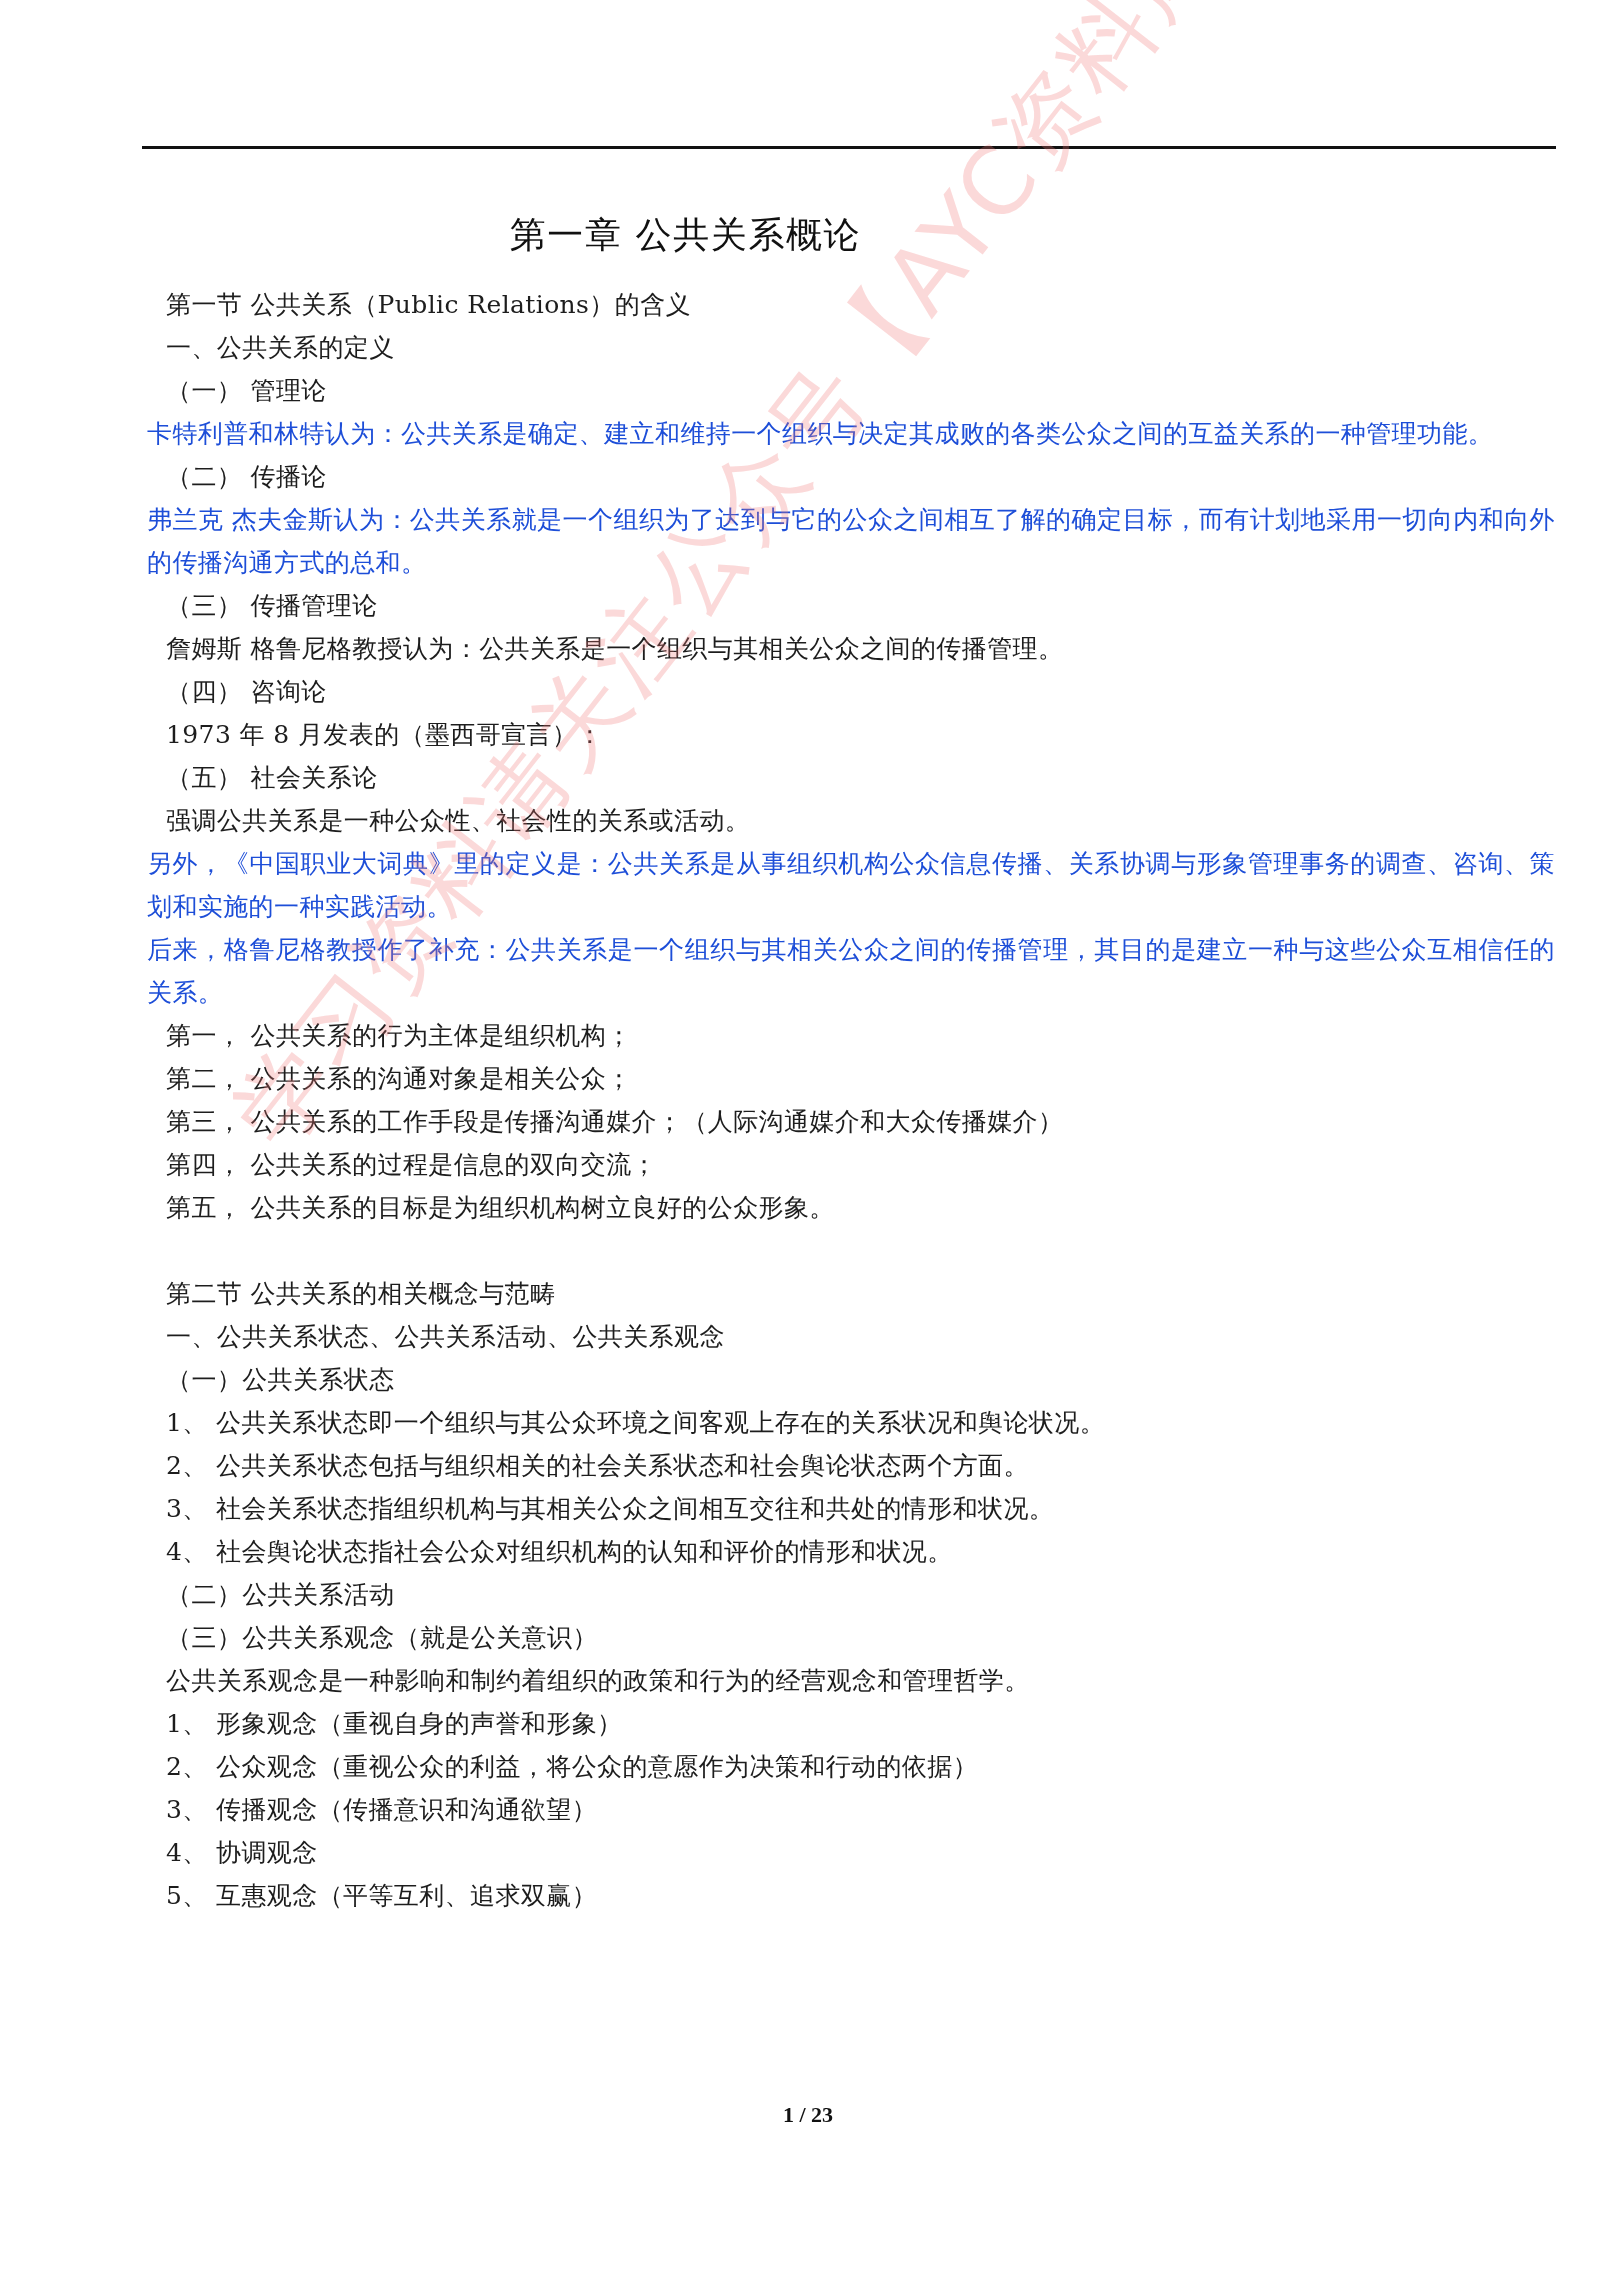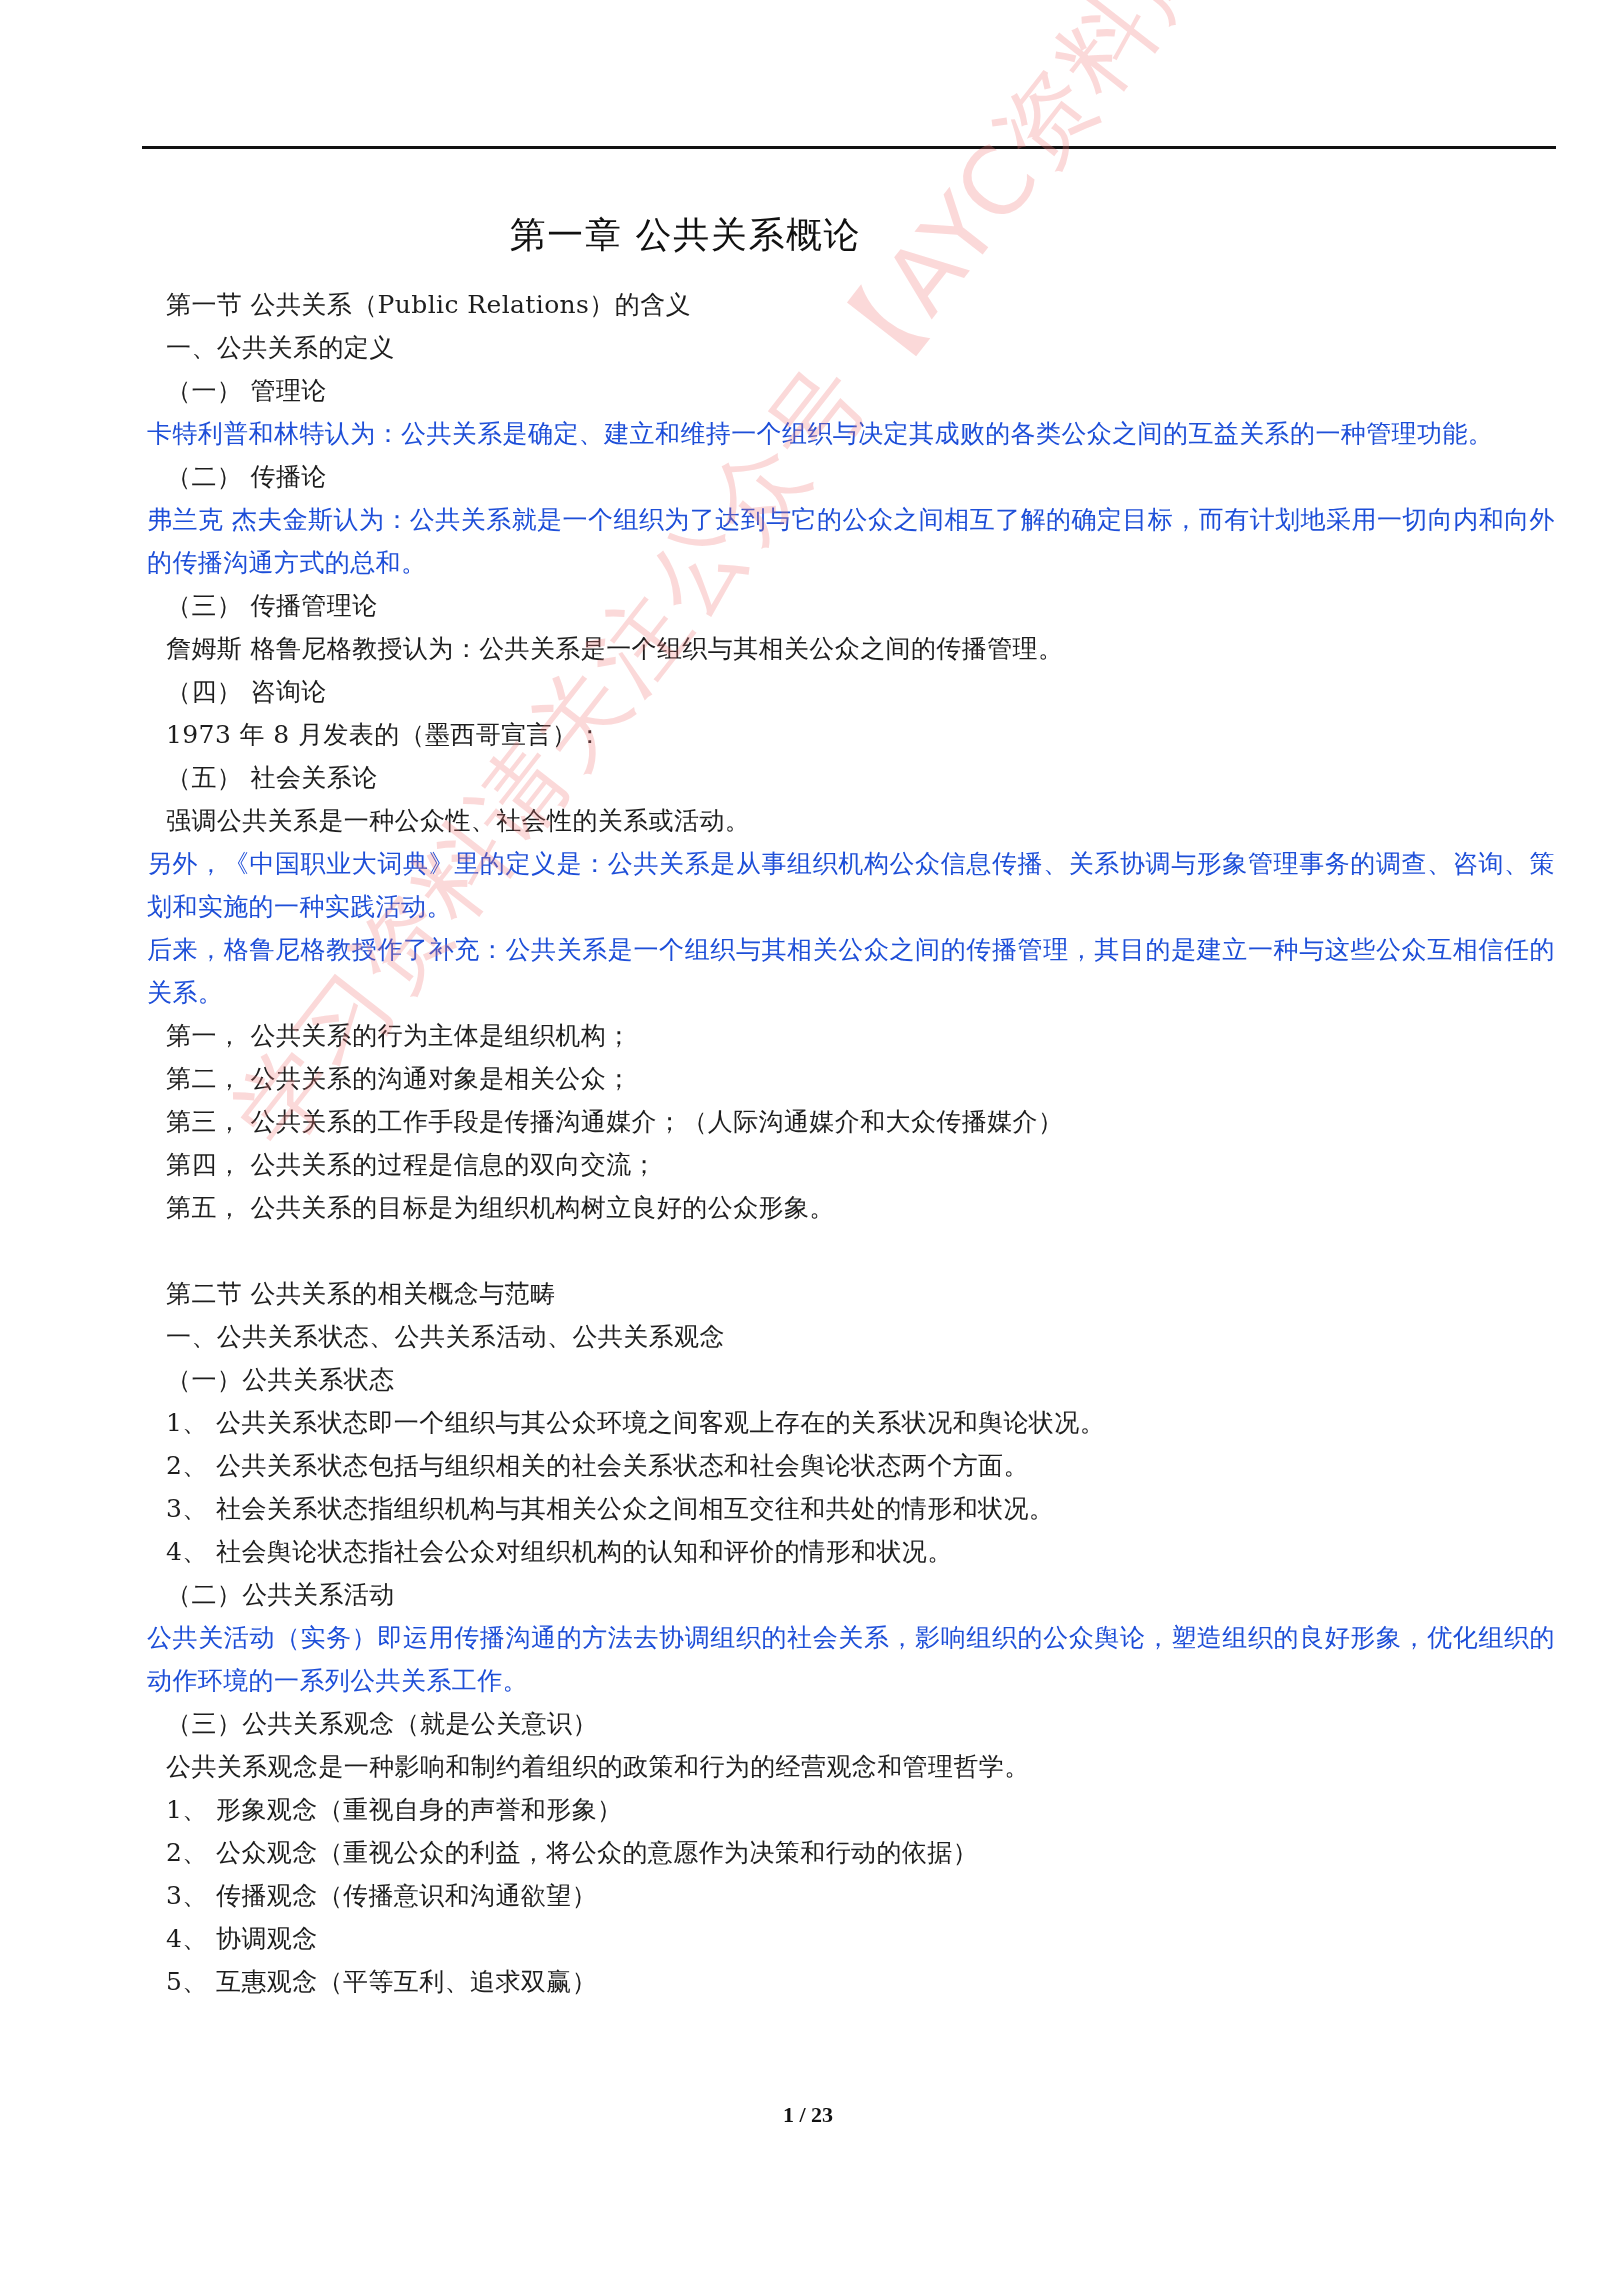--- a/index.html
+++ b/index.html
@@ -70,21 +70,20 @@
     <div class="line">第五，   公共关系的目标是为组织机构树立良好的公众形象。</div>
     <div class="gap"></div>
     <div class="line">第二节    公共关系的相关概念与范畴</div>
     <div class="line">一、公共关系状态、公共关系活动、公共关系观念</div>
     <div class="line">（一）公共关系状态</div>
     <div class="line">1、 公共关系状态即一个组织与其公众环境之间客观上存在的关系状况和舆论状况。</div>
     <div class="line">2、 公共关系状态包括与组织相关的社会关系状态和社会舆论状态两个方面。</div>
     <div class="line">3、 社会关系状态指组织机构与其相关公众之间相互交往和共处的情形和状况。</div>
     <div class="line">4、 社会舆论状态指社会公众对组织机构的认知和评价的情形和状况。</div>
     <div class="line">（二）公共关系活动</div>
-    <div class="para">公共关活动（实务）即运用传播沟通的方法去协调组织的社会关系，影响组织的公众舆论，塑造组织的良好形象，优化组织的动作环境的一系列公共关系工作。</div>
     <div class="line">（三）公共关系观念（就是公关意识）</div>
     <div class="line">公共关系观念是一种影响和制约着组织的政策和行为的经营观念和管理哲学。</div>
     <div class="line">1、 形象观念（重视自身的声誉和形象）</div>
     <div class="line">2、 公众观念（重视公众的利益，将公众的意愿作为决策和行动的依据）</div>
     <div class="line">3、 传播观念（传播意识和沟通欲望）</div>
     <div class="line">4、 协调观念</div>
     <div class="line">5、 互惠观念（平等互利、追求双赢）</div>
   </div>
 
 <div class="watermark">学习资料请关注公众号【AYC资料库】</div>

